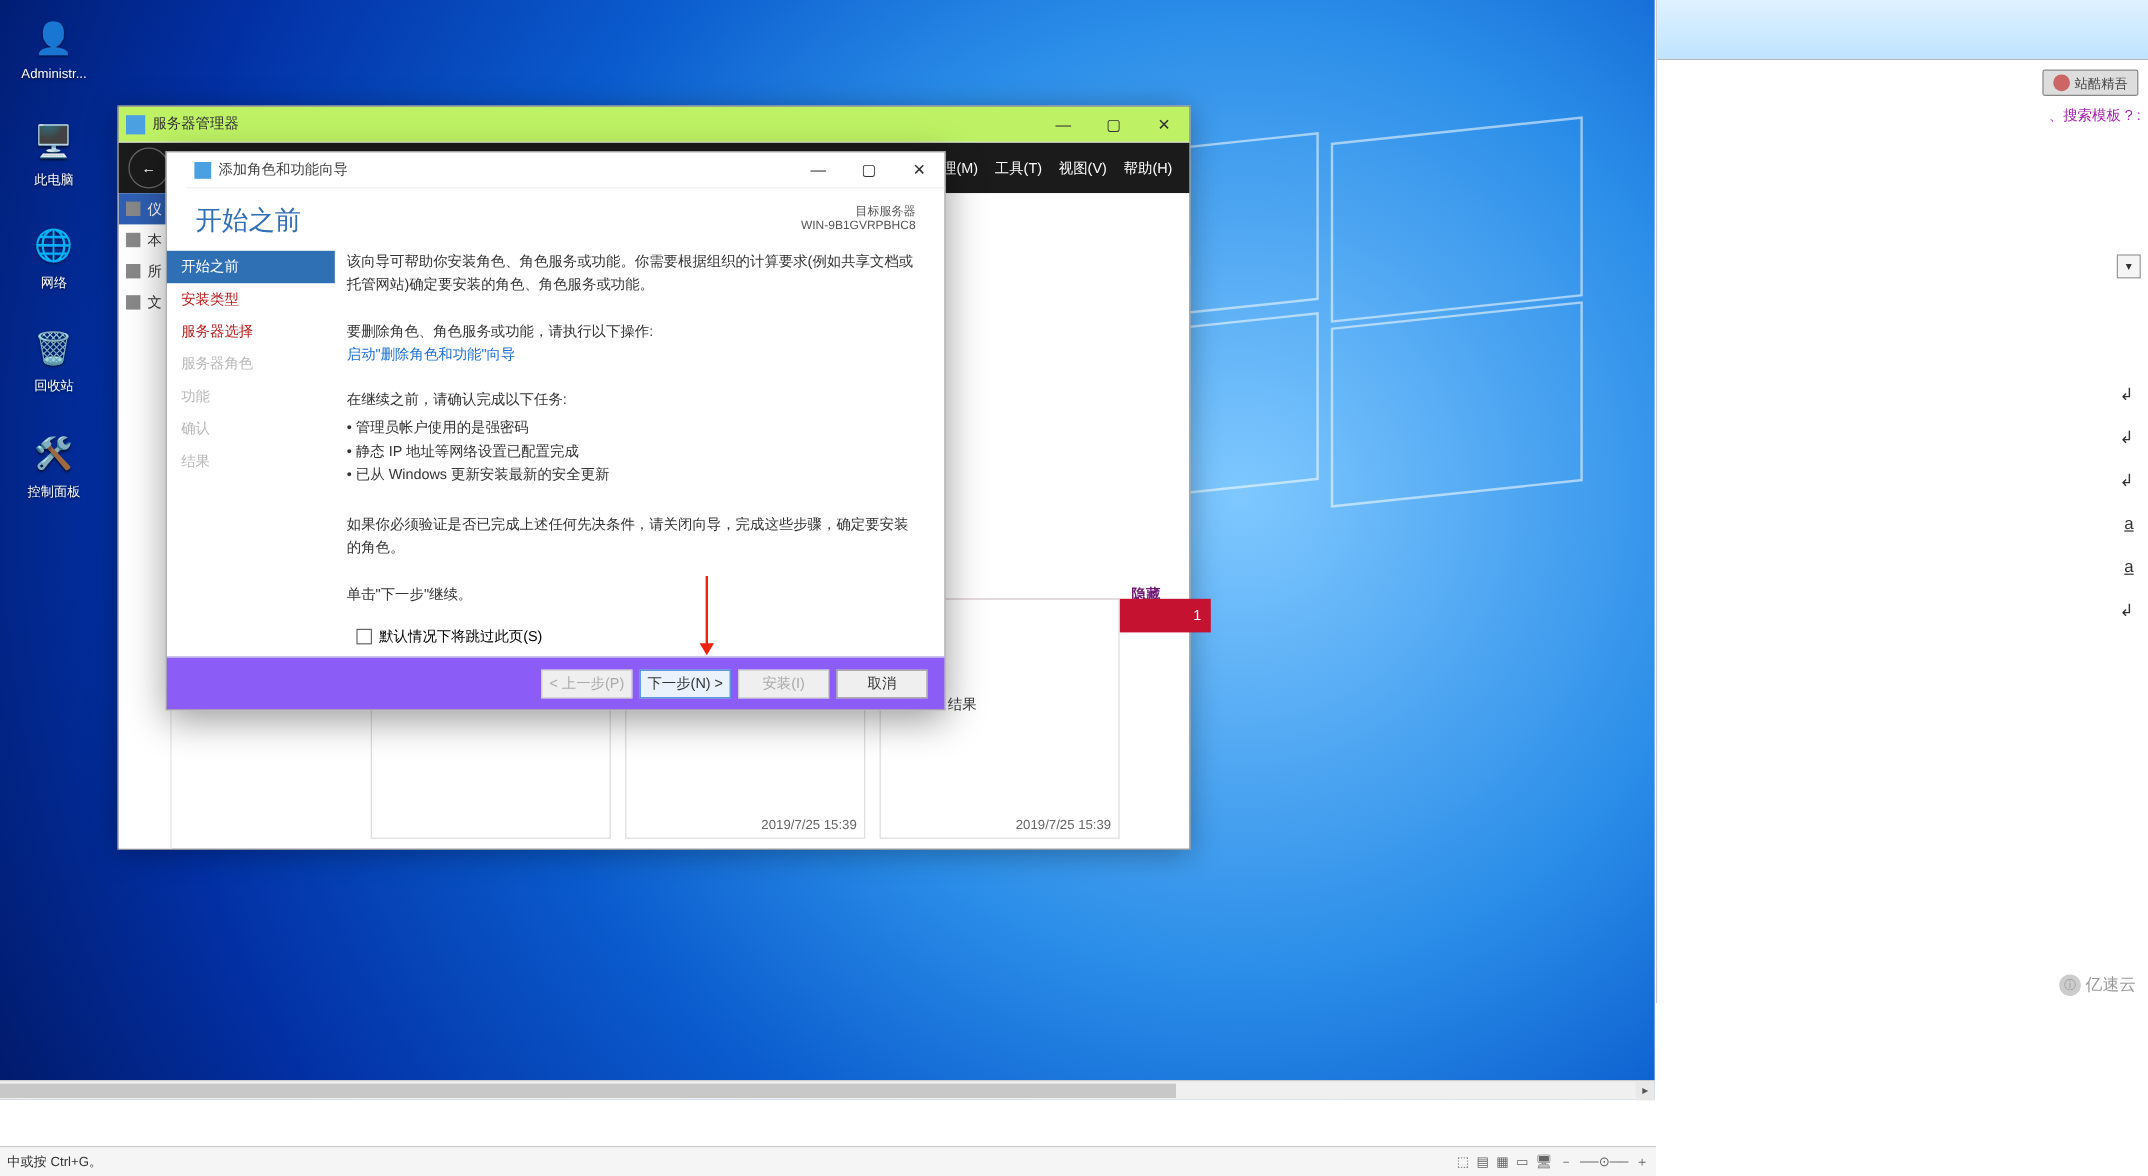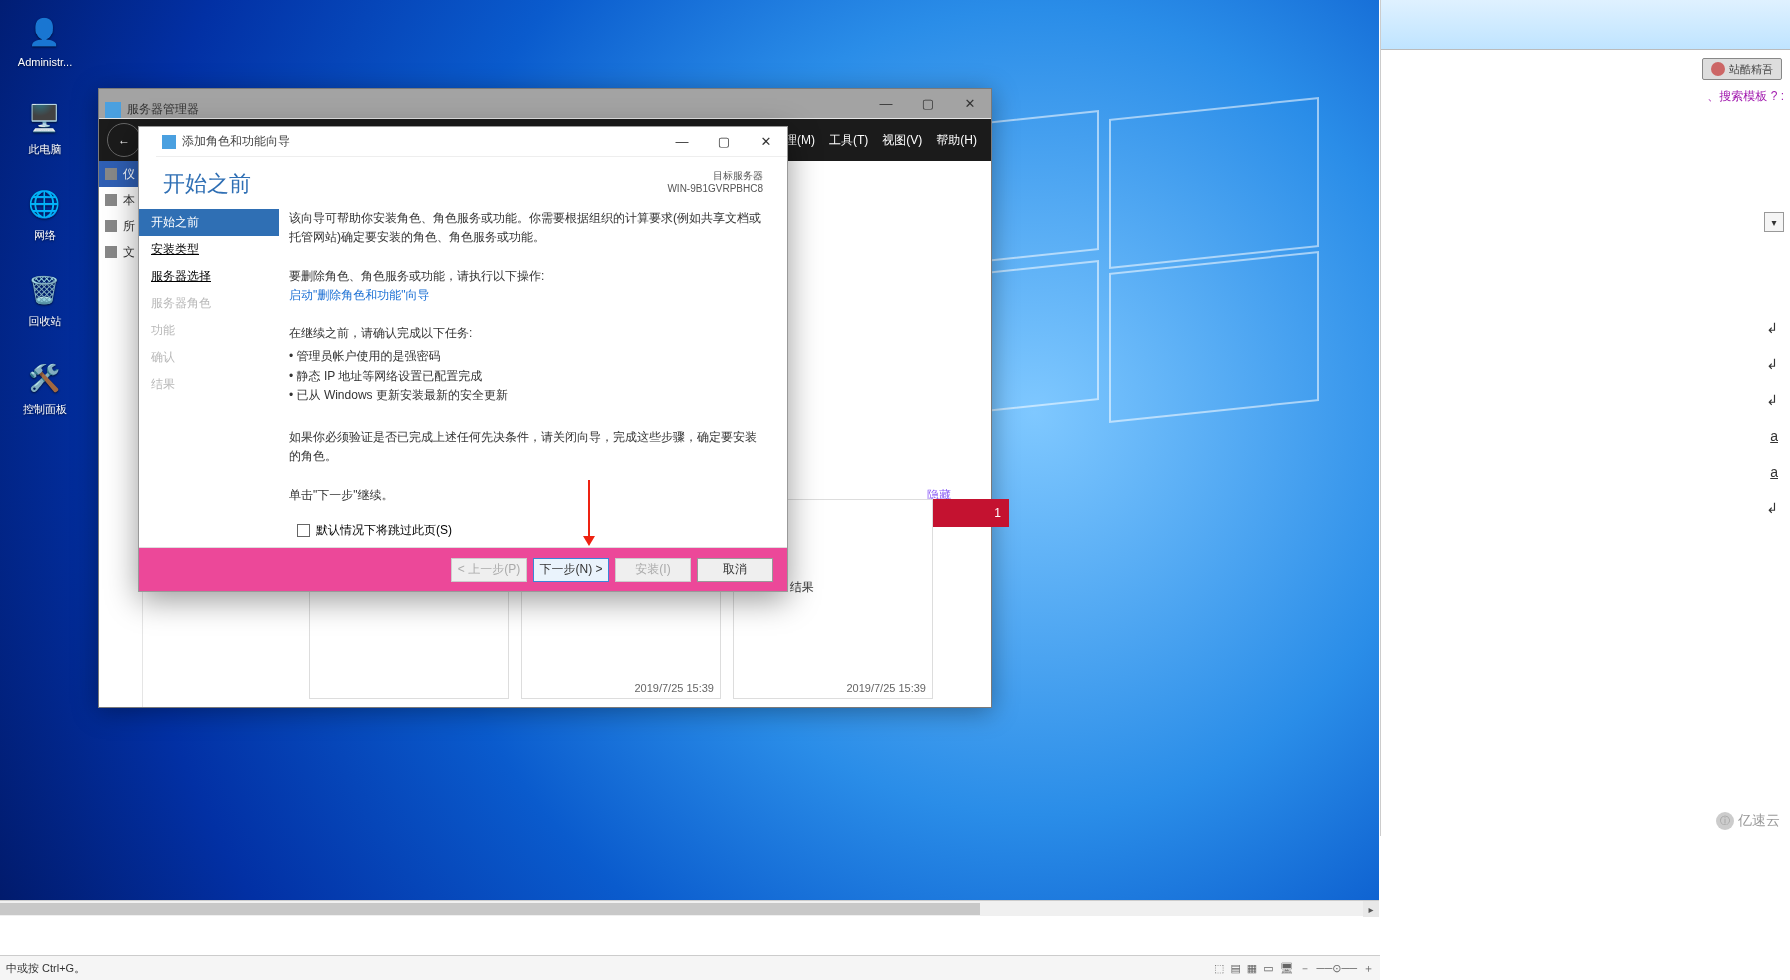--- a/index.html
+++ b/index.html
@@ -29,59 +29,59 @@
 .winlogo .cell.br{left:200px;top:142px;width:210px;height:150px;transform:skewY(-6deg);}
 
 
 .dicon { position:absolute; width:74px; text-align:center; color:#fff; font-size:11px; text-shadow:0 1px 2px rgba(0,0,0,.6);}
 .dicon .glyph{width:40px;height:40px;margin:0 auto 4px;display:flex;align-items:center;justify-content:center;font-size:26px;}
 .dicon.admin{left:8px;top:12px;} .dicon.pc{left:8px;top:98px;} .dicon.net{left:8px;top:184px;}
 .dicon.bin{left:8px;top:270px;} .dicon.cpl{left:8px;top:358px;}
 
 
 .win-sm { position:absolute; left:98px; top:88px; width:894px; height:620px; background:#fff; border:1px solid #7a7a7a; box-shadow:0 4px 24px rgba(0,0,0,.35);}
-.win-sm .titlebar{height:30px;background:#a3a3a3;display:flex;align-items:flex-end;font-size:12px;color:#333;border-bottom:1px solid #e5e5e5;}
+.win-sm .titlebar{height:30px;background:#bef264;display:flex;align-items:center;font-size:12px;color:#333;border-bottom:1px solid #e5e5e5;}
 .win-sm .titlebar .ico{width:16px;height:16px;background:#4aa0e0;margin:0 6px;}
 .win-sm .titlebar .sp{flex:1;}
 .winbtn{width:42px;height:30px;display:flex;align-items:center;justify-content:center;font-size:13px;color:#333;}
 .win-sm .ribbon{height:42px;background:#1b1b1b;color:#fff;display:flex;align-items:center;padding-left:8px;font-size:12px;gap:4px;}
 .win-sm .ribbon .back{width:34px;height:34px;border:1px solid #666;border-radius:50%;display:flex;align-items:center;justify-content:center;margin-right:6px;}
 .win-sm .ribbon .menus{margin-left:auto;display:flex;gap:14px;padding-right:14px;}
 .win-sm .body{position:absolute;top:72px;bottom:0;left:0;right:0;background:#fff;}
 .win-sm .side{position:absolute;left:0;top:0;bottom:0;width:44px;background:#fff;border-right:1px solid #e5e5e5;}
 .win-sm .side .srow{height:26px;display:flex;align-items:center;gap:6px;padding-left:6px;font-size:12px;color:#333;}
 .win-sm .side .srow.active{background:#2f5fb4;color:#fff;}
 .win-sm .side .srow .sq{width:12px;height:12px;background:#888;}
 .win-sm .cards{position:absolute;left:210px;right:16px;bottom:8px;height:200px;display:flex;gap:12px;}
 .card{width:200px;border:1px solid #ddd;background:#fff;font-size:12px;color:#333;position:relative;}
 .card .crow{padding:4px 10px 4px 30px;position:relative;}
 .card .num{position:absolute;left:4px;top:2px;width:22px;height:20px;background:#c41230;color:#fff;display:flex;align-items:center;justify-content:center;font-size:11px;}
 .card .ts{position:absolute;right:6px;bottom:4px;font-size:11px;color:#666;}
 .redhdr{position:absolute;left:620px;top:338px;height:28px;width:290px;background:#c41230;color:#fff;display:flex;align-items:center;padding:0 8px;font-size:12px;justify-content:space-between;}
-.hidelnk{position:absolute;right:40px;top:326px;color:#8b5cf6;font-size:12px;}
+.hidelnk{position:absolute;right:24px;top:326px;color:#701a75;font-size:12px;font-weight:bold;}
 
 
 .win-wiz{position:absolute;left:138px;top:126px;width:650px;height:466px;background:#fff;border:1px solid #999;box-shadow:0 8px 30px rgba(0,0,0,.4);}
 .win-wiz .titlebar{height:30px;display:flex;align-items:center;font-size:12px;color:#444;border-bottom:1px solid #eee;margin-left:17px;}
 .win-wiz .titlebar .ico{width:14px;height:14px;background:#4aa0e0;margin:0 6px;}
 .win-wiz .hdr{display:flex;justify-content:space-between;padding:12px 24px 6px 24px;}
 .win-wiz .hdr h1{font-weight:300;color:#2f6fb4;font-size:22px;}
 .win-wiz .hdr .srv{text-align:right;font-size:10px;color:#555;}
 .win-wiz .main{display:flex;position:absolute;top:78px;bottom:44px;left:0;right:0;}
 .win-wiz .steps{width:140px;padding:4px 0;font-size:12px;}
 .win-wiz .steps div{padding:5px 12px;color:#b8b8b8;}
 .win-wiz .steps div.active{background:#2f6fb4;color:#fff;}
-.win-wiz .steps div.enabled{color:#000000;text-decoration:underline;}
+.win-wiz .steps div.enabled{color:#b91c1c;}
 .win-wiz .content{flex:1;padding:4px 22px 4px 10px;font-size:12px;color:#333;line-height:1.6;}
 .win-wiz .content a{color:#1a6fd4;text-decoration:none;}
 .win-wiz .content ul{list-style:none;margin:4px 0;}
 .win-wiz .content ul li::before{content:"• ";}
 .win-wiz .skip{position:absolute;left:158px;bottom:52px;font-size:12px;display:flex;align-items:center;gap:6px;}
 .win-wiz .skip .cb{width:13px;height:13px;border:1px solid #666;}
-.win-wiz .btns{position:absolute;bottom:0;left:0;right:0;height:44px;border-top:1px solid #ddd;display:flex;align-items:center;justify-content:flex-end;gap:6px;padding-right:14px;background:#ec4899;}
+.win-wiz .btns{position:absolute;bottom:0;left:0;right:0;height:44px;border-top:1px solid #ddd;display:flex;align-items:center;justify-content:flex-end;gap:6px;padding-right:14px;background:#8b5cf6;}
 .win-wiz .btns button{min-width:76px;height:24px;font-size:12px;border:1px solid #999;background:#efefef;color:#333;}
 .win-wiz .btns button:disabled{color:#aaa;border-color:#ccc;}
 .win-wiz .btns button.primary{border:1px solid #3a86d8;background:#eaf3fc;}
 .arrow{position:absolute;left:588px;top:480px;width:2px;height:64px;background:#e21;}
 .arrow::after{content:"";position:absolute;left:-5px;bottom:-2px;border-left:6px solid transparent;border-right:6px solid transparent;border-top:10px solid #e21;}
 
 
 .rightcol .top{height:50px;background:linear-gradient(#dff1ff,#bfe4ff);border-bottom:1px solid #bbb;}
 .rightcol .acct{position:absolute;right:8px;top:58px;height:22px;border:1px solid #888;background:#ddd;padding:2px 8px;border-radius:2px;display:flex;align-items:center;gap:4px;font-size:11px;color:#444;}
 .rightcol .acct .av{width:14px;height:14px;border-radius:50%;background:#c66;}

